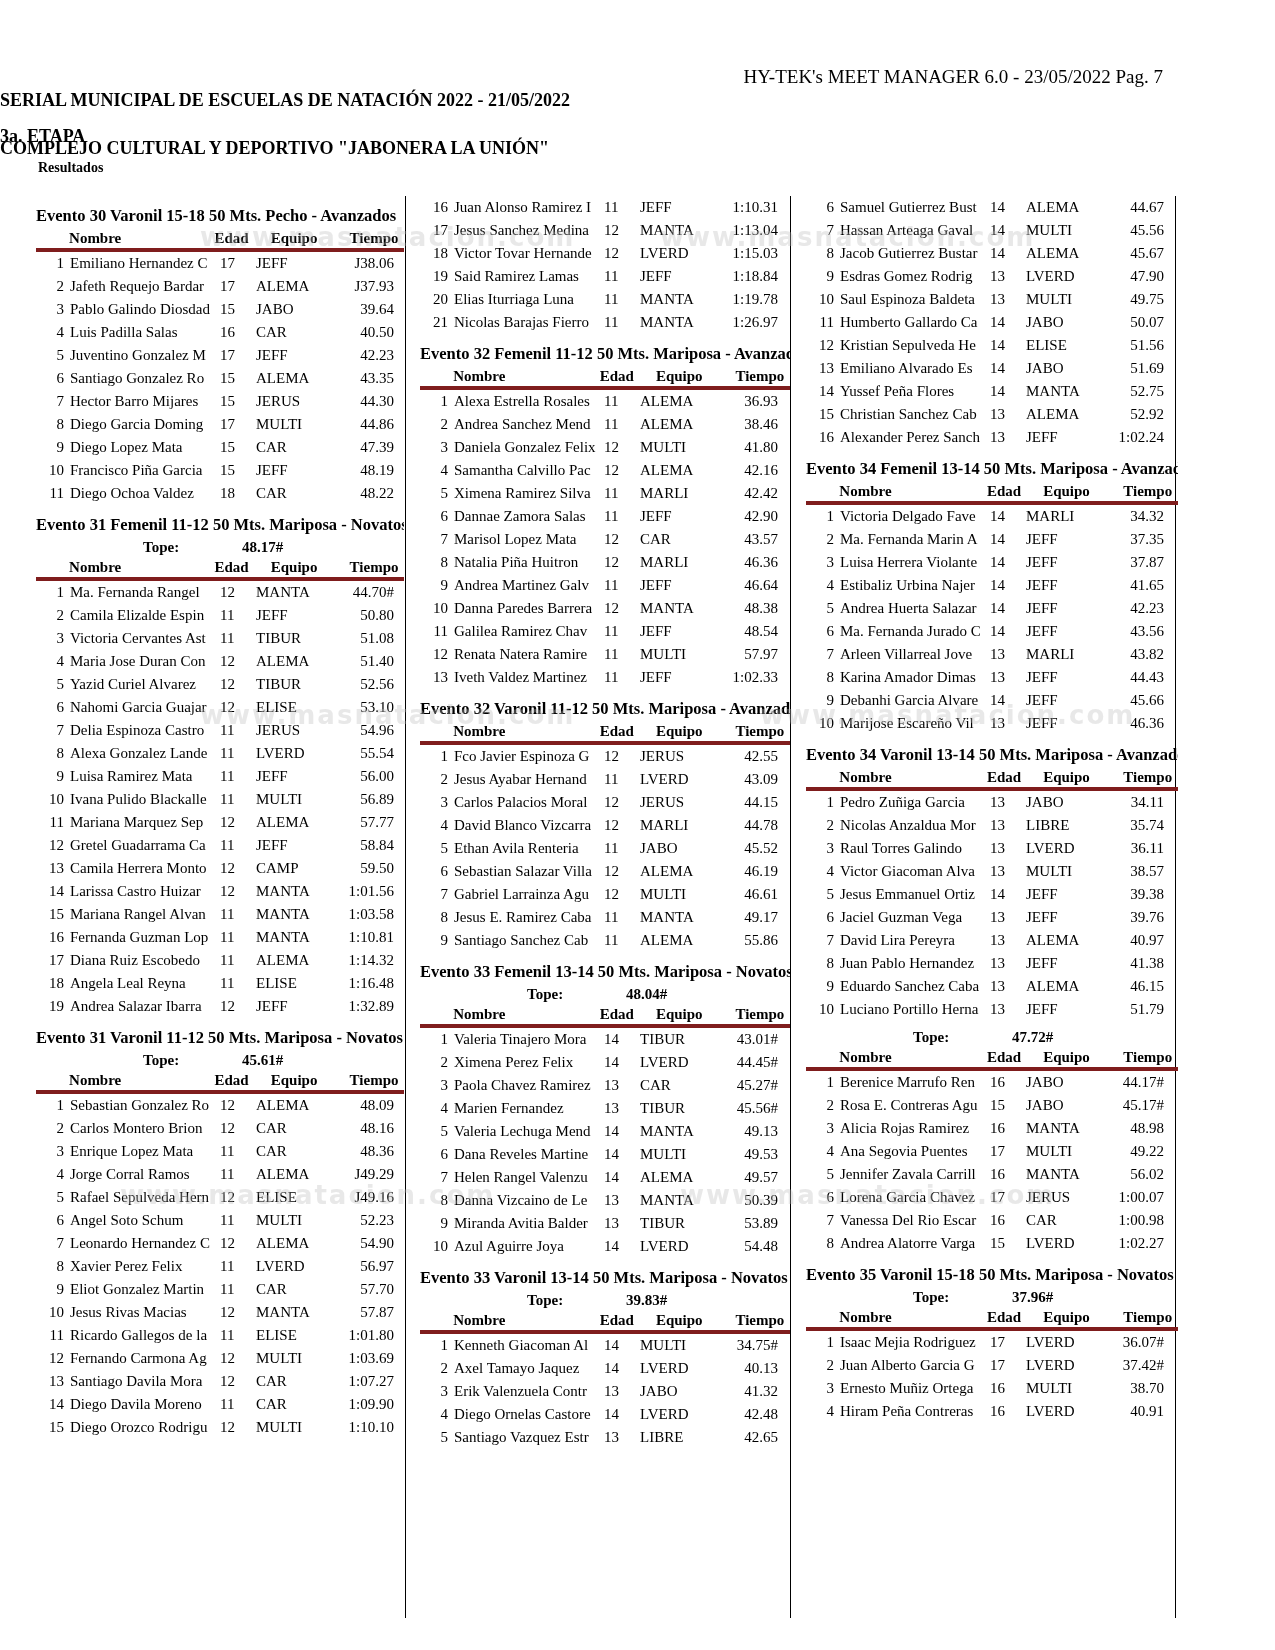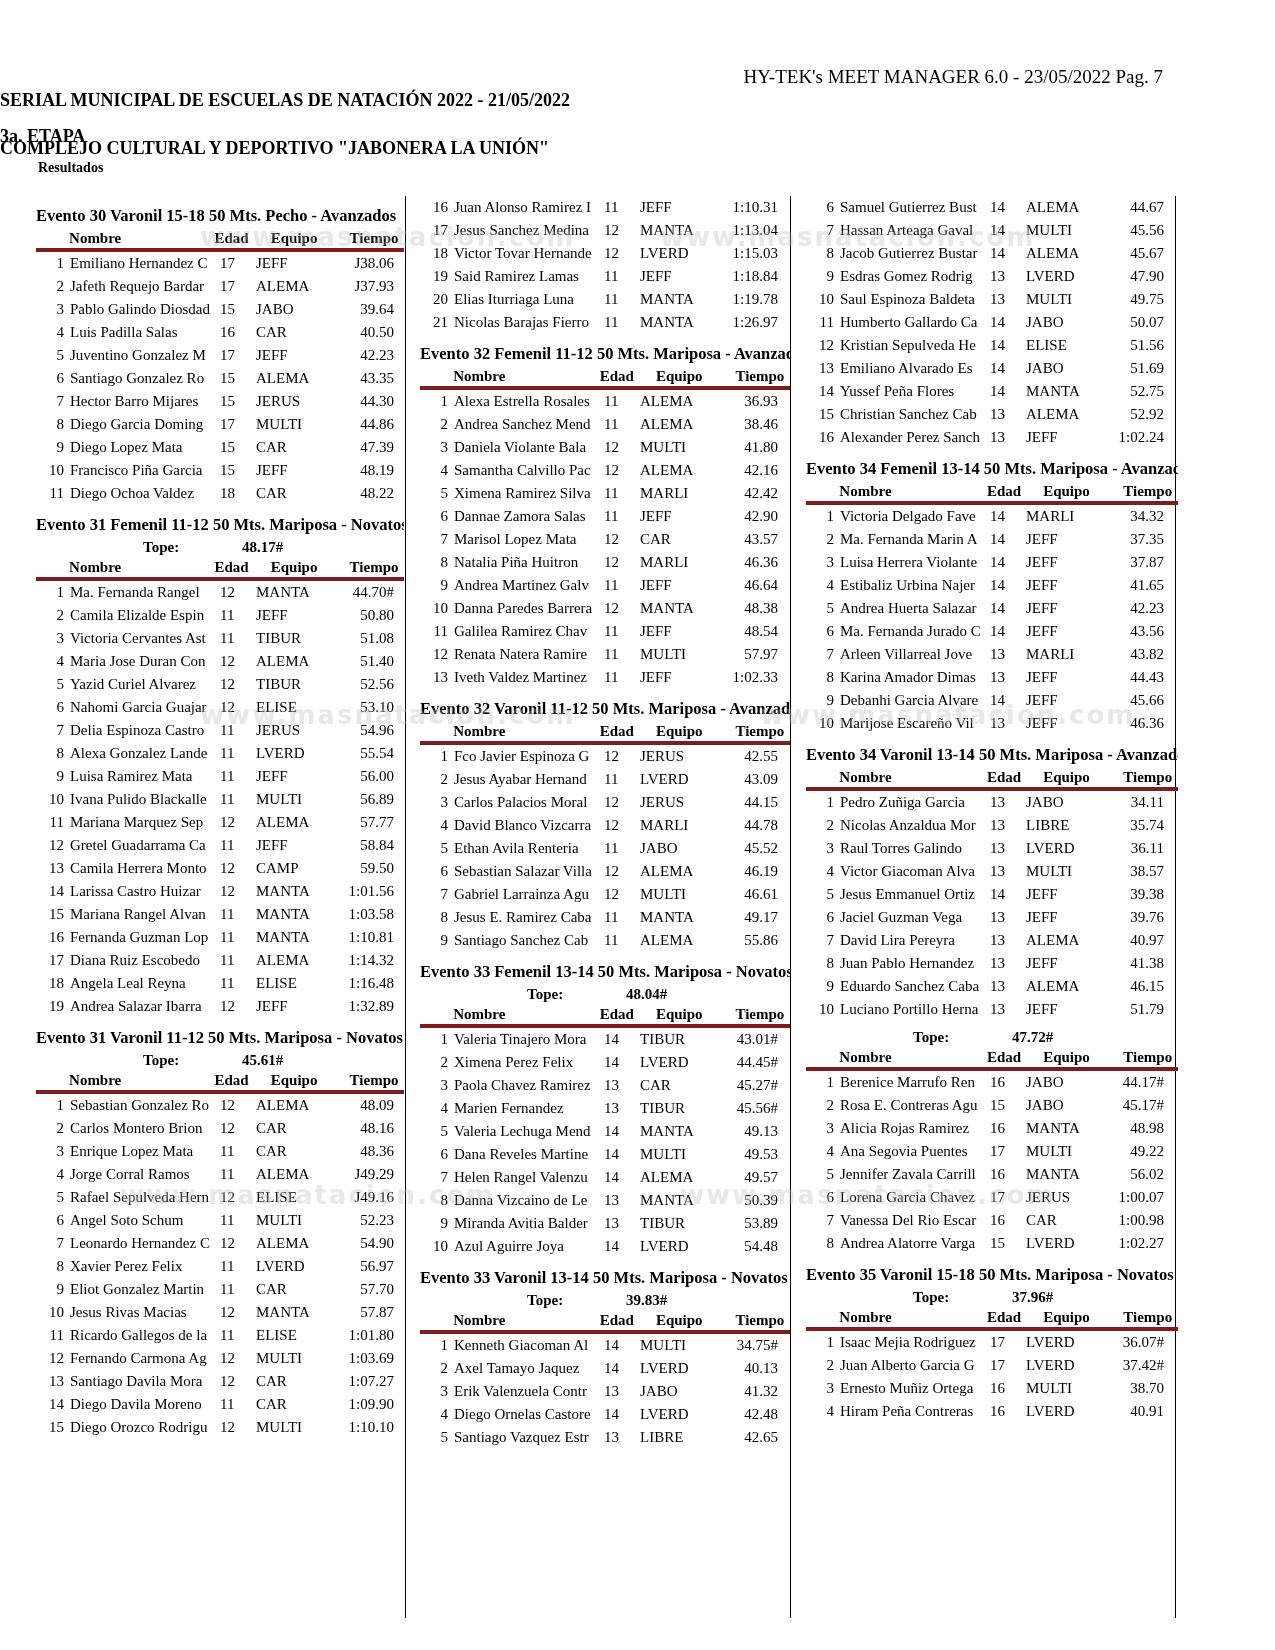--- a/index.html
+++ b/index.html
@@ -460,21 +460,21 @@
       </div>
       <div class="row">
         <span class="c-place">2</span>
         <span class="c-name">Andrea Sanchez Mend</span>
         <span class="c-age">11</span>
         <span class="c-team">ALEMA</span>
         <span class="c-time">38.46</span>
       </div>
       <div class="row">
         <span class="c-place">3</span>
-        <span class="c-name">Daniela Violante Bala</span>
+        <span class="c-name">Daniela Gonzalez Felix</span>
         <span class="c-age">12</span>
         <span class="c-team">MULTI</span>
         <span class="c-time">41.80</span>
       </div>
       <div class="row">
         <span class="c-place">4</span>
         <span class="c-name">Samantha Calvillo Pac</span>
         <span class="c-age">12</span>
         <span class="c-team">ALEMA</span>
         <span class="c-time">42.16</span>

